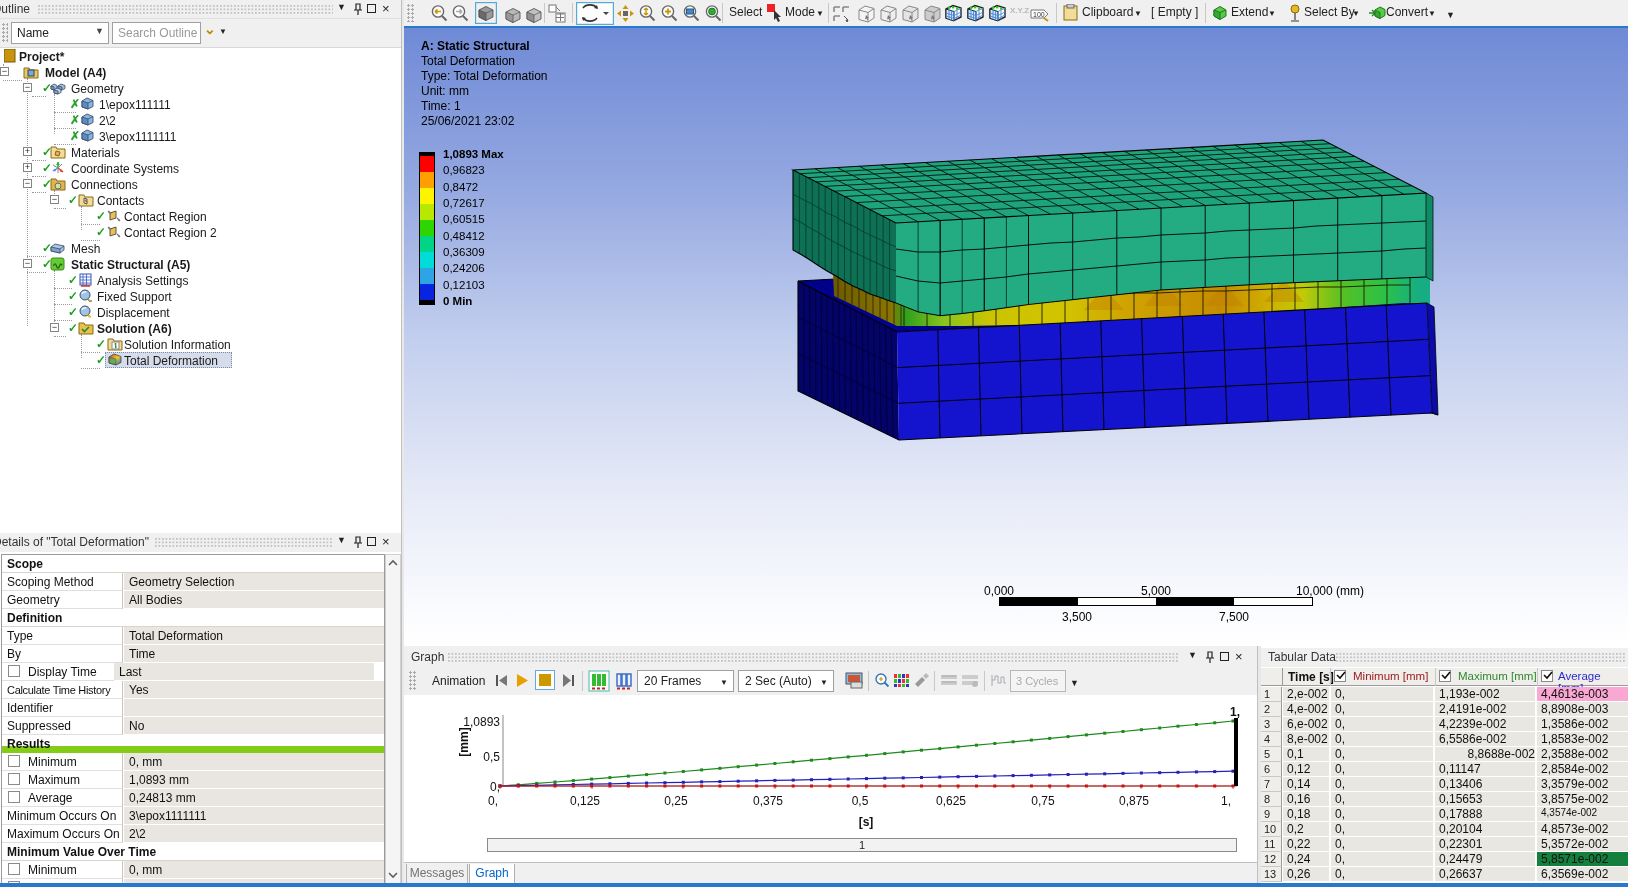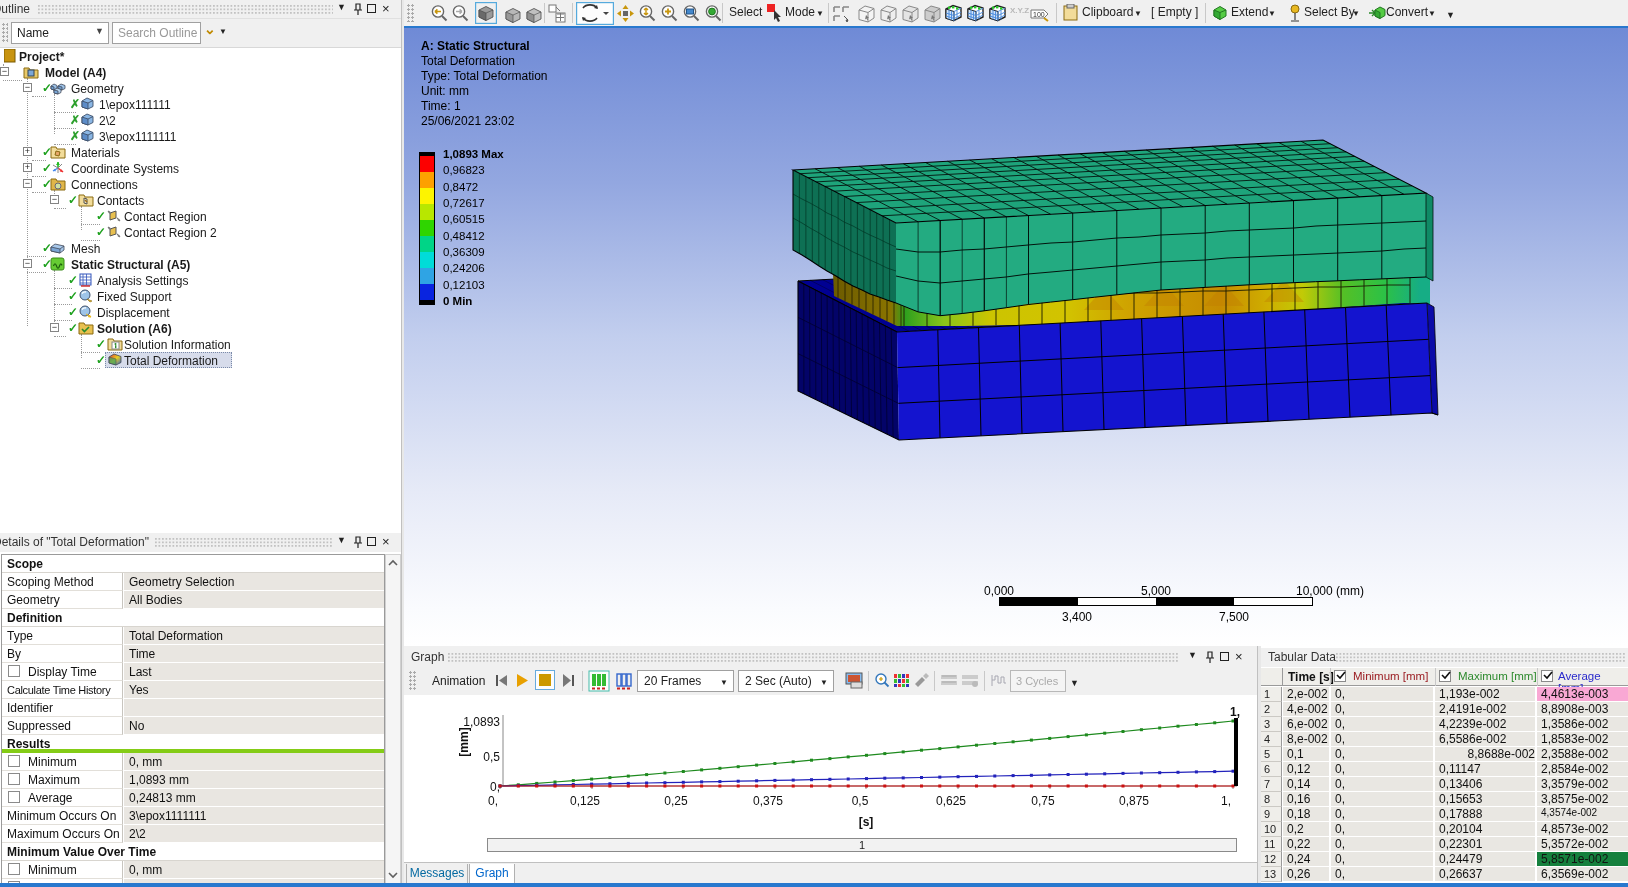--- a/index.html
+++ b/index.html
@@ -281,21 +281,21 @@
           </div>
           <div class="abs" style="left:122px;top:0;width:260px;height:18px;background:#e9e6e1;border-bottom:1px solid #fff;">
             <span style="position:absolute;left:5px;top:2px;">Time</span>
           </div>
         </div>
 <div class="abs" style="left:0;top:108px;width:382px;height:18px;">
           <div class="abs" style="left:0;top:0;width:121px;height:18px;background:#fff;border-bottom:1px solid #e2dfd9;border-right:1px solid #c8c5bf;">
             <div class="chk" style="left:6px;top:2px;"></div>
             <span style="position:absolute;left:26px;top:2px;">Display Time</span>
           </div>
-          <div class="abs" style="left:122px;top:0;width:260px;height:18px;background:#e9e6e1;border-bottom:1px solid #fff;">
+          <div class="abs" style="left:112px;top:0;width:260px;height:18px;background:#e9e6e1;border-bottom:1px solid #fff;">
             <span style="position:absolute;left:5px;top:2px;">Last</span>
           </div>
         </div>
 <div class="abs" style="left:0;top:126px;width:382px;height:18px;">
           <div class="abs" style="left:0;top:0;width:121px;height:18px;background:#fff;border-bottom:1px solid #e2dfd9;border-right:1px solid #c8c5bf;">
             <span style="position:absolute;left:5px;top:2px;"><span style="font-size:11px;letter-spacing:-0.3px;">Calculate Time History</span></span>
           </div>
           <div class="abs" style="left:122px;top:0;width:260px;height:18px;background:#e9e6e1;border-bottom:1px solid #fff;">
             <span style="position:absolute;left:5px;top:2px;">Yes</span>
           </div>
@@ -309,21 +309,21 @@
           </div>
         </div>
 <div class="abs" style="left:0;top:162px;width:382px;height:18px;">
           <div class="abs" style="left:0;top:0;width:121px;height:18px;background:#fff;border-bottom:1px solid #e2dfd9;border-right:1px solid #c8c5bf;">
             <span style="position:absolute;left:5px;top:2px;">Suppressed</span>
           </div>
           <div class="abs" style="left:122px;top:0;width:260px;height:18px;background:#e9e6e1;border-bottom:1px solid #fff;">
             <span style="position:absolute;left:5px;top:2px;">No</span>
           </div>
         </div>
-<div class="abs b" style="left:0;top:180px;width:382px;height:18px;border-bottom:4px solid #84cc16;">
+<div class="abs b" style="left:0;top:180px;width:382px;height:18px;border-bottom:7px solid #84cc16;">
           <span style="position:absolute;left:5px;top:2px;">Results</span>
         </div>
 <div class="abs" style="left:0;top:198px;width:382px;height:18px;">
           <div class="abs" style="left:0;top:0;width:121px;height:18px;background:#fff;border-bottom:1px solid #e2dfd9;border-right:1px solid #c8c5bf;">
             <div class="chk" style="left:6px;top:2px;"></div>
             <span style="position:absolute;left:26px;top:2px;">Minimum</span>
           </div>
           <div class="abs" style="left:122px;top:0;width:260px;height:18px;background:#e9e6e1;border-bottom:1px solid #fff;">
             <span style="position:absolute;left:5px;top:2px;">0, mm</span>
           </div>
@@ -821,21 +821,21 @@
         <path d="M389,142 L389,222 L389,222 L398,227 L406,232 L415,238 L423,243 L432,248 L440,253 L449,258 L458,262 L466,266 L475,269 L483,272 L492,275" fill="none" stroke="#000" stroke-width="1.1"></path>
         <path d="M492.0,275.0 L514.1,283.9 L536.2,287.7 L558.2,285.5 L580.3,282.8 L602.4,279.7 L624.5,276.5 L646.6,274.1 L668.7,271.7 L690.8,269.2 L712.8,266.8 L734.9,264.4 L757.0,262.0 L779.1,260.7 L801.2,259.4 L823.2,258.1 L845.3,256.8 L867.4,255.6 L889.5,254.7 L911.6,253.7 L933.7,252.8 L955.8,251.8 L977.8,250.9 L999.9,249.9 L1022.0,249.0" fill="none" stroke="#000" stroke-width="1"></path>
       </svg>
 <div class="abs" style="left:595px;top:569px;width:314px;height:9px;border:1px solid #000;background:#fff;">
         <div class="abs" style="left:0;top:0;width:78px;height:7px;background:#000;"></div>
         <div class="abs" style="left:156px;top:0;width:78px;height:7px;background:#000;"></div>
       </div>
 <div class="abs" style="left:567px;top:556px;width:120px;font-size:12px;color:#000;white-space:nowrap;text-align:center;width:56px;">0,000</div>
 <div class="abs" style="left:724px;top:556px;width:120px;font-size:12px;color:#000;white-space:nowrap;text-align:center;width:56px;">5,000</div>
 <div class="abs" style="left:892px;top:556px;width:120px;font-size:12px;color:#000;white-space:nowrap;text-align:left;">10,000 (mm)</div>
-<div class="abs" style="left:645px;top:582px;width:120px;font-size:12px;color:#000;white-space:nowrap;text-align:center;width:56px;">3,400</div>
+<div class="abs" style="left:645px;top:582px;width:120px;font-size:12px;color:#000;white-space:nowrap;text-align:center;width:56px;">3,500</div>
 <div class="abs" style="left:802px;top:582px;width:120px;font-size:12px;color:#000;white-space:nowrap;text-align:center;width:56px;">7,500</div>
 </div>
 <div class="abs" style="left:404px;top:646px;width:853px;height:238px;background:#f0f0f0;">
 <div class="tb-title" style="left:0;top:2px;width:853px;">
         <span style="position:absolute;left:7px;top:2px;">Graph</span>
         <div class="dots" style="left:44px;top:5px;width:730px;"></div>
         <span class="wicon" style="left:784px;font-size:9px;">▼</span>
         <svg class="abs" style="left:800px;top:3px;" width="12" height="13">
           <path d="M4 1h4v6h-4z M2 7h8 M6 7v5" stroke="#222" stroke-width="1.2" fill="none"></path>
         </svg>
@@ -1096,21 +1096,21 @@
 <div class="abs" style="left:426px;top:99px;width:60px;text-align:center;font-size:12px;">0,5</div>
 <div class="abs" style="left:517px;top:99px;width:60px;text-align:center;font-size:12px;">0,625</div>
 <div class="abs" style="left:609px;top:99px;width:60px;text-align:center;font-size:12px;">0,75</div>
 <div class="abs" style="left:700px;top:99px;width:60px;text-align:center;font-size:12px;">0,875</div>
 <div class="abs" style="left:792px;top:99px;width:60px;text-align:center;font-size:12px;">1,</div>
 <div class="abs b" style="left:801px;top:10px;width:60px;text-align:center;font-size:12px;">1,</div>
 <div class="abs b" style="left:442px;top:120px;width:40px;text-align:center;font-size:12px;">[s]</div>
 <div class="abs" style="left:83px;top:143px;width:750px;height:14px;background:#f2f2f2;border:1px solid #8a8a8a;text-align:center;font-size:11px;line-height:13px;color:#222;">1</div>
 </div>
 <div class="abs" style="left:0;top:216px;width:853px;height:22px;background:#f0f0f0;border-top:1px solid #c0c0c0;">
-        <div class="abs" style="left:2px;top:1px;width:62px;height:20px;background:#f0f0f0;border:1px solid #b0b0b0;border-top:none;text-align:center;font-size:12px;line-height:19px;color:#0369a1;">Messages</div>
+        <div class="abs" style="left:2px;top:1px;width:62px;height:20px;background:#f0f0f0;border:1px solid #b0b0b0;border-top:none;text-align:center;font-size:12px;line-height:19px;color:#737373;">Messages</div>
         <div class="abs" style="left:65px;top:1px;width:46px;height:21px;background:#fff;border:1px solid #b0b0b0;border-top:none;text-align:center;font-size:12px;line-height:19px;color:#0066cc;">Graph</div>
       </div>
 </div>
 <div class="abs" style="left:1257px;top:646px;width:4px;height:238px;background:#e8e8e8;border-left:1px solid #c0c0c0;"></div>
 <div class="abs" style="left:1261px;top:646px;width:367px;height:238px;background:#fff;overflow:hidden;">
 <div class="tb-title" style="left:0;top:2px;width:367px;">
         <span style="position:absolute;left:7px;top:2px;">Tabular Data</span>
         <div class="dots" style="left:75px;top:5px;width:290px;"></div>
       </div>
 <div class="abs" style="left:0;top:22px;width:367px;height:18px;background:#efeeea;border-bottom:1px solid #9a9a9a;">

